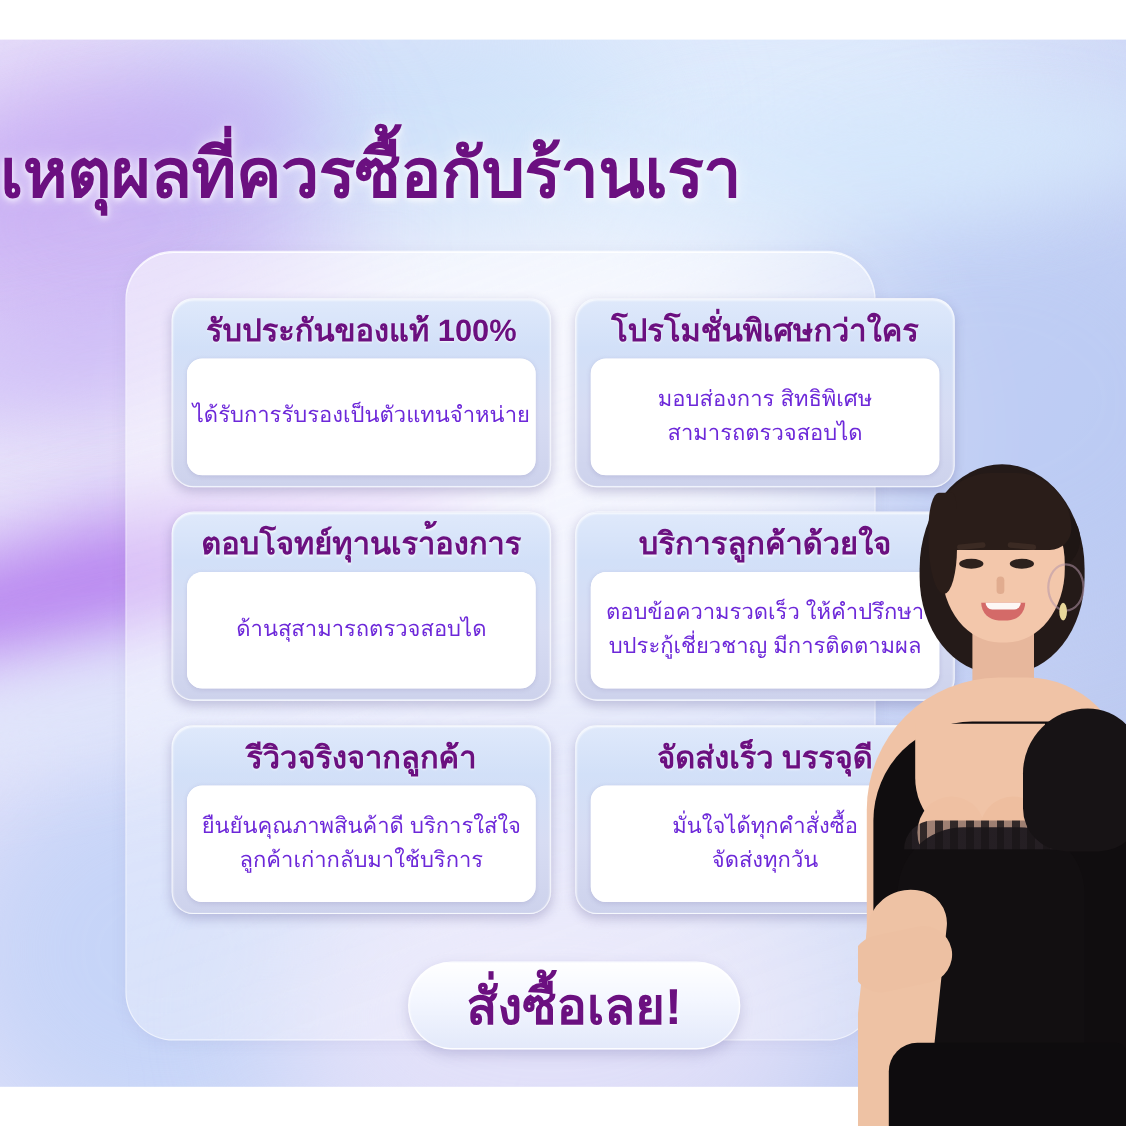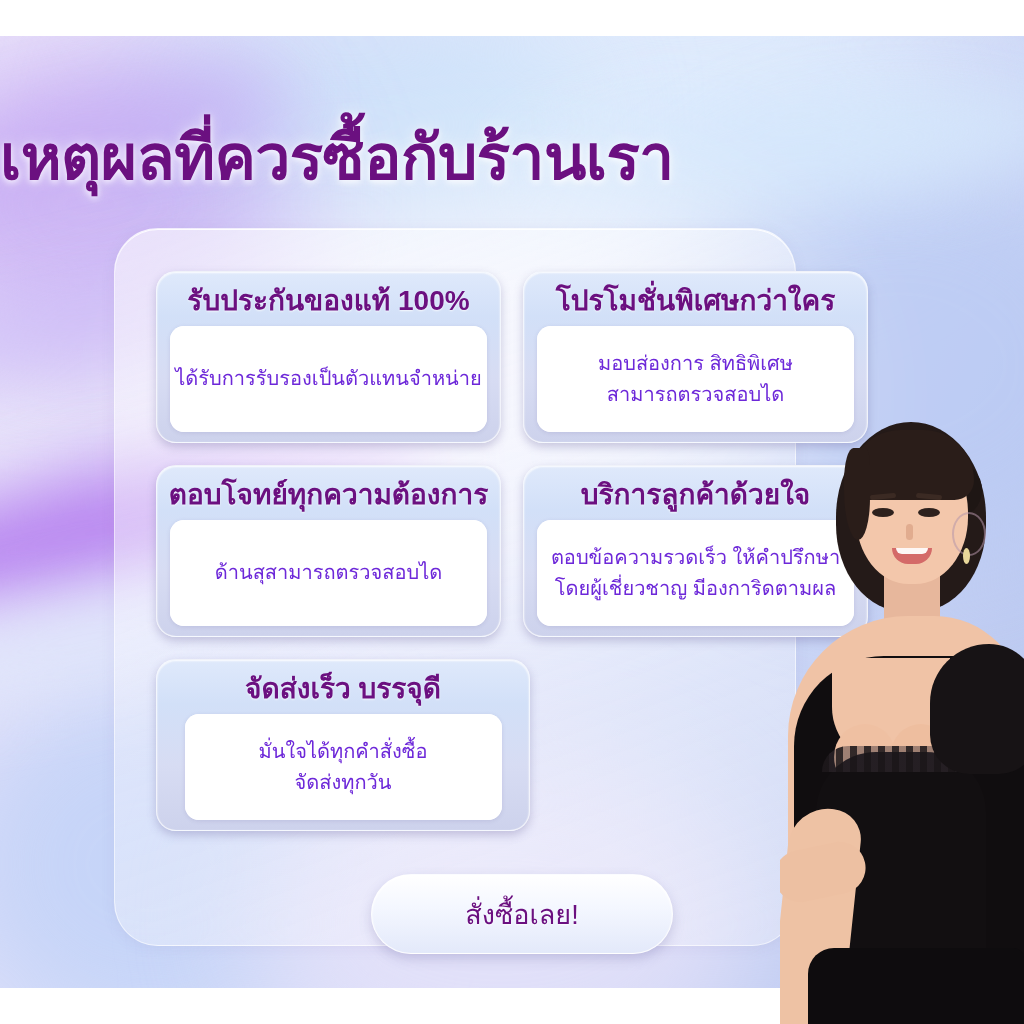--- a/index.html
+++ b/index.html
@@ -80,21 +80,21 @@
   .card-line{font-size:20px;color:#6d28d9;line-height:1.45;white-space:nowrap;}
 
   
   .cta{
     position:absolute;left:371px;top:874px;width:300px;height:78px;border-radius:40px;
     background:linear-gradient(180deg,#ffffff 0%,#f4f7ff 42%,#e3e9fa 100%);
     box-shadow:0 5px 12px rgba(105,100,160,.25), inset 0 1px 2px rgba(255,255,255,1);
     border:1px solid rgba(255,255,255,.85);
     display:flex;align-items:center;justify-content:center;
   }
-  .cta-label{font-size:27px;font-weight:400;color:#6B1080;white-space:nowrap;text-shadow:0 1px 2px rgba(255,255,255,.9);}
+  .cta-label{font-size:46px;font-weight:700;color:#6B1080;white-space:nowrap;text-shadow:0 1px 2px rgba(255,255,255,.9);}
 
   
   .model{position:absolute;left:780px;top:408px;width:244px;height:616px;overflow:hidden;}
   .m-hair-back{position:absolute;left:56px;top:14px;width:150px;height:190px;border-radius:50% 50% 46% 46%;background:#241a18;}
   .m-bun{position:absolute;left:150px;top:54px;width:52px;height:56px;border-radius:50%;background:#1e1614;}
   .m-neck{position:absolute;left:104px;top:150px;width:56px;height:84px;background:#e7b79c;border-radius:12px;}
   .m-face{position:absolute;left:76px;top:34px;width:112px;height:142px;border-radius:50% 50% 47% 47%;background:#f3c7ab;}
   .m-hair-top{position:absolute;left:70px;top:22px;width:124px;height:70px;border-radius:62px 62px 24px 24px;background:#2a1d19;}
   .m-hair-side{position:absolute;left:64px;top:40px;width:26px;height:92px;border-radius:40% 20% 50% 60%;background:#2a1d19;}
   .m-brow{position:absolute;width:26px;height:5px;border-radius:4px;background:#3b2a23;}
@@ -160,35 +160,42 @@
         <div class="card-head">โปรโมชั่นพิเศษกว่าใคร</div>
         <div class="card-body">
           <div class="card-line">มอบส่องการ สิทธิพิเศษ</div>
           <div class="card-line">สามารถตรวจสอบได</div>
         </div>
       </div>
     </div>
 
     <div class="row">
       <div class="card">
-        <div class="card-head">ตอบโจทย์ทุกความต้องการ</div>
+        <div class="card-head">ตอบโจทย์ทุานเรา้องการ</div>
         <div class="card-body">
           <div class="card-line">ด้านสุสามารถตรวจสอบได</div>
         </div>
       </div>
       <div class="card">
         <div class="card-head">บริการลูกค้าด้วยใจ</div>
         <div class="card-body">
           <div class="card-line">ตอบข้อความรวดเร็ว ให้คำปรึกษา</div>
-          <div class="card-line">โดยผู้เชี่ยวชาญ มีองการิดตามผล</div>
+          <div class="card-line">บประกู้เชี่ยวชาญ มีการติดตามผล</div>
         </div>
       </div>
     </div>
 
     <div class="row">
+      <div class="card">
+        <div class="card-head">รีวิวจริงจากลูกค้า</div>
+        <div class="card-body">
+          <div class="card-line">ยืนยันคุณภาพสินค้าดี บริการใส่ใจ</div>
+          <div class="card-line">ลูกค้าเก่ากลับมาใช้บริการ</div>
+        </div>
+      </div>
       <div class="card">
         <div class="card-head">จัดส่งเร็ว บรรจุดี</div>
         <div class="card-body">
           <div class="card-line">มั่นใจได้ทุกคำสั่งซื้อ</div>
           <div class="card-line">จัดส่งทุกวัน</div>
         </div>
       </div>
     </div>
 
   </div>

